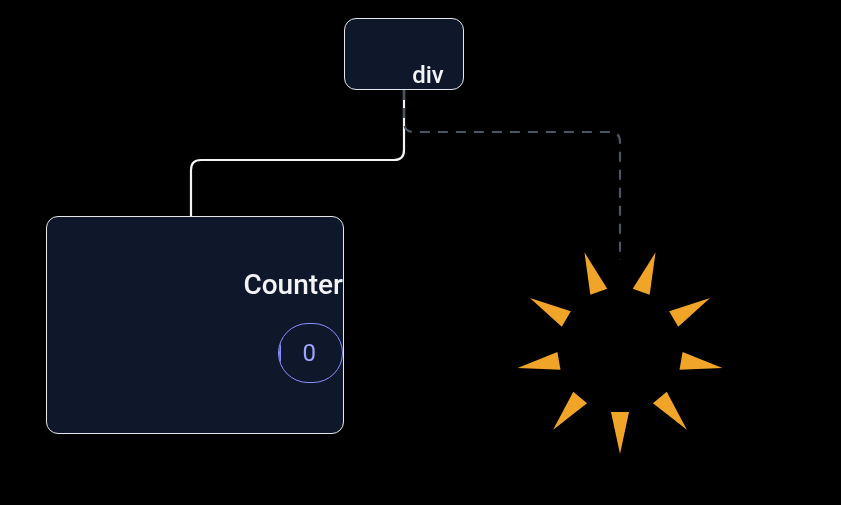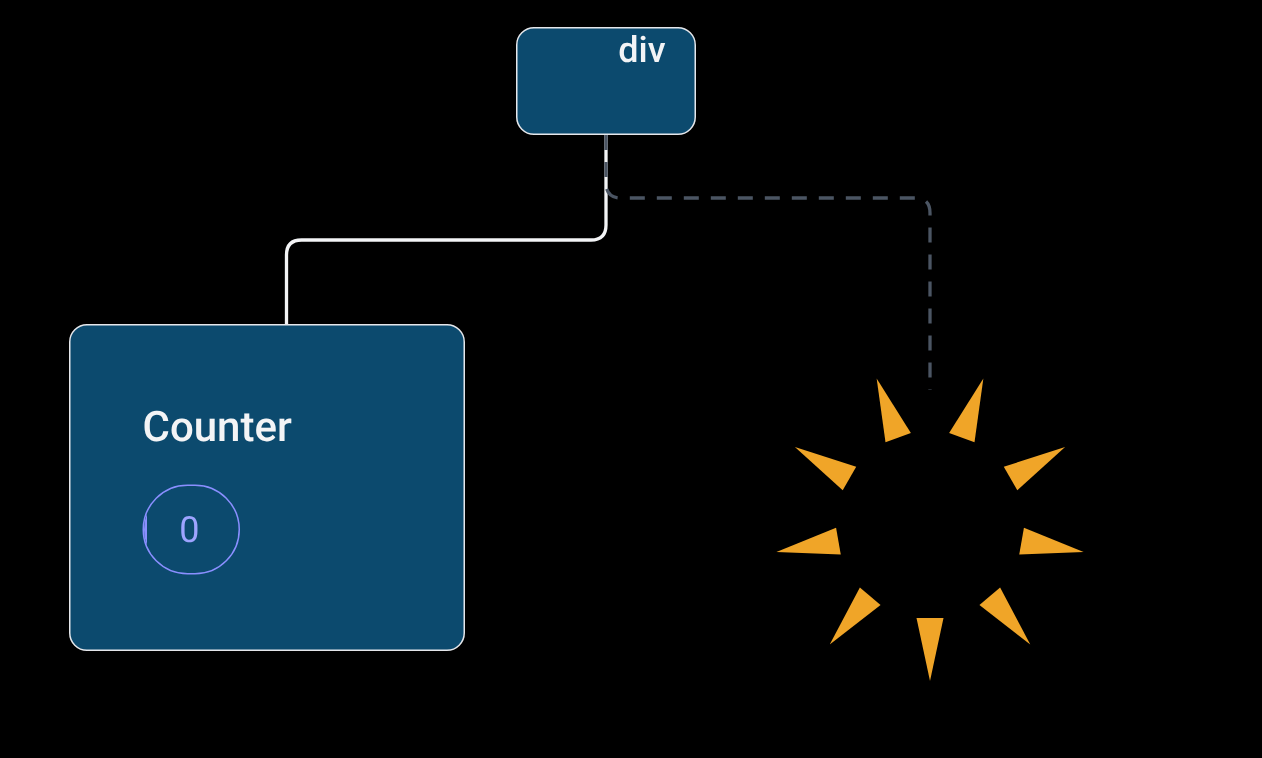--- a/index.html
+++ b/index.html
@@ -11,41 +11,41 @@
     overflow: hidden;
     position: relative;
   }
   .stage {
     position: relative;
     width: 841px;
     height: 505px;
   }
   .node {
     position: absolute;
-    background: #0c4a6e;
+    background: #0f172a;
     border: 1.5px solid #e5e7eb;
     border-radius: 12px;
     display: flex;
-    align-items: flex-start;
+    align-items: flex-end;
     justify-content: center;
     color: #f3f4f6;
     padding-left: 48px;
   }
   .node-root {
     left: 344px;
     top: 18px;
     width: 120px;
     height: 72px;
     font-size: 24px;
     font-weight: 500;
   }
   .node-counter {
     left: 46px;
     top: 216px;
-    width: 264px;
+    width: 298px;
     height: 218px;
     flex-direction: column;
     justify-content: center;
     gap: 22px;
   }
   .counter-title {
     font-size: 28px;
     font-weight: 500;
     color: #f3f4f6;
   }

